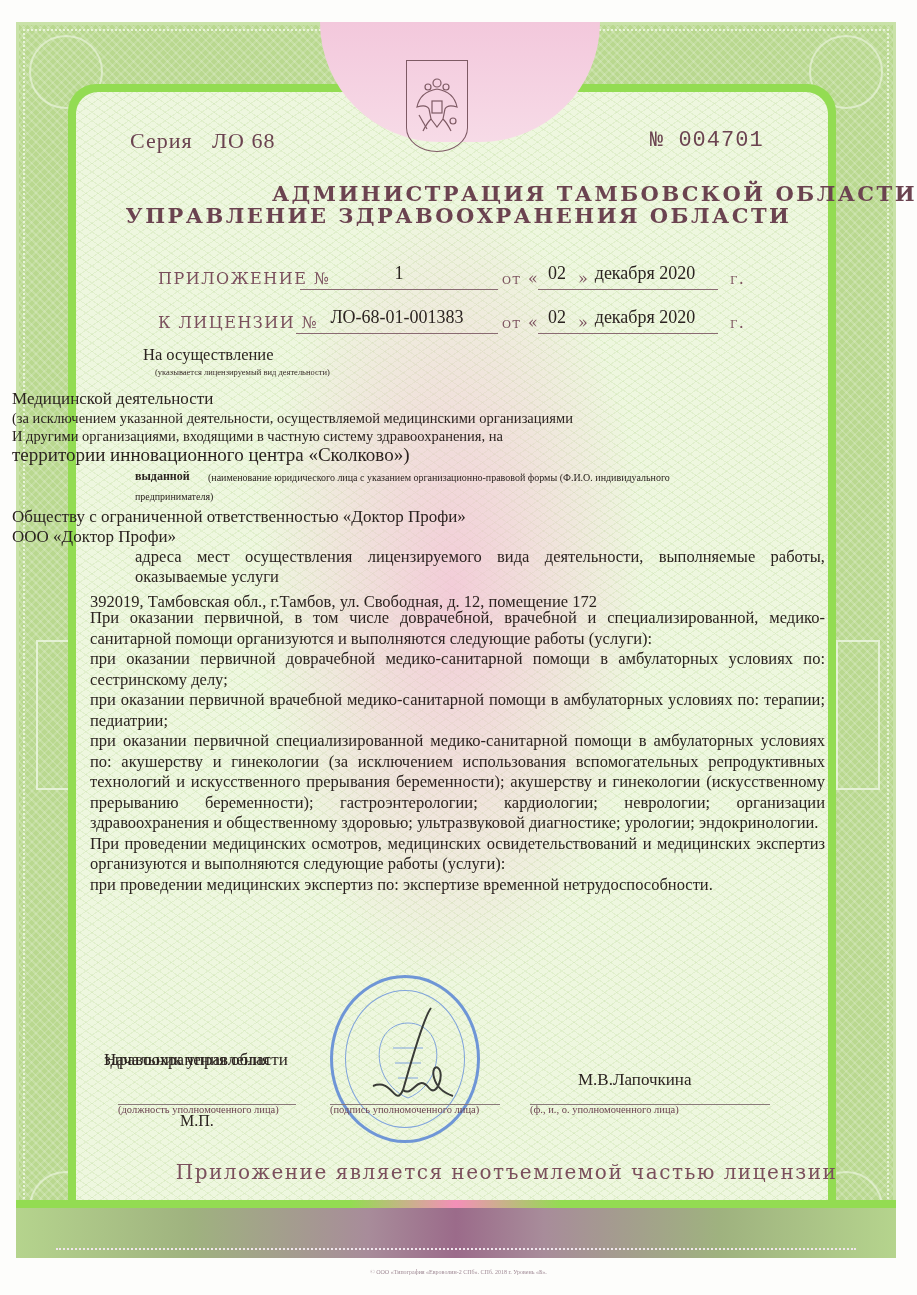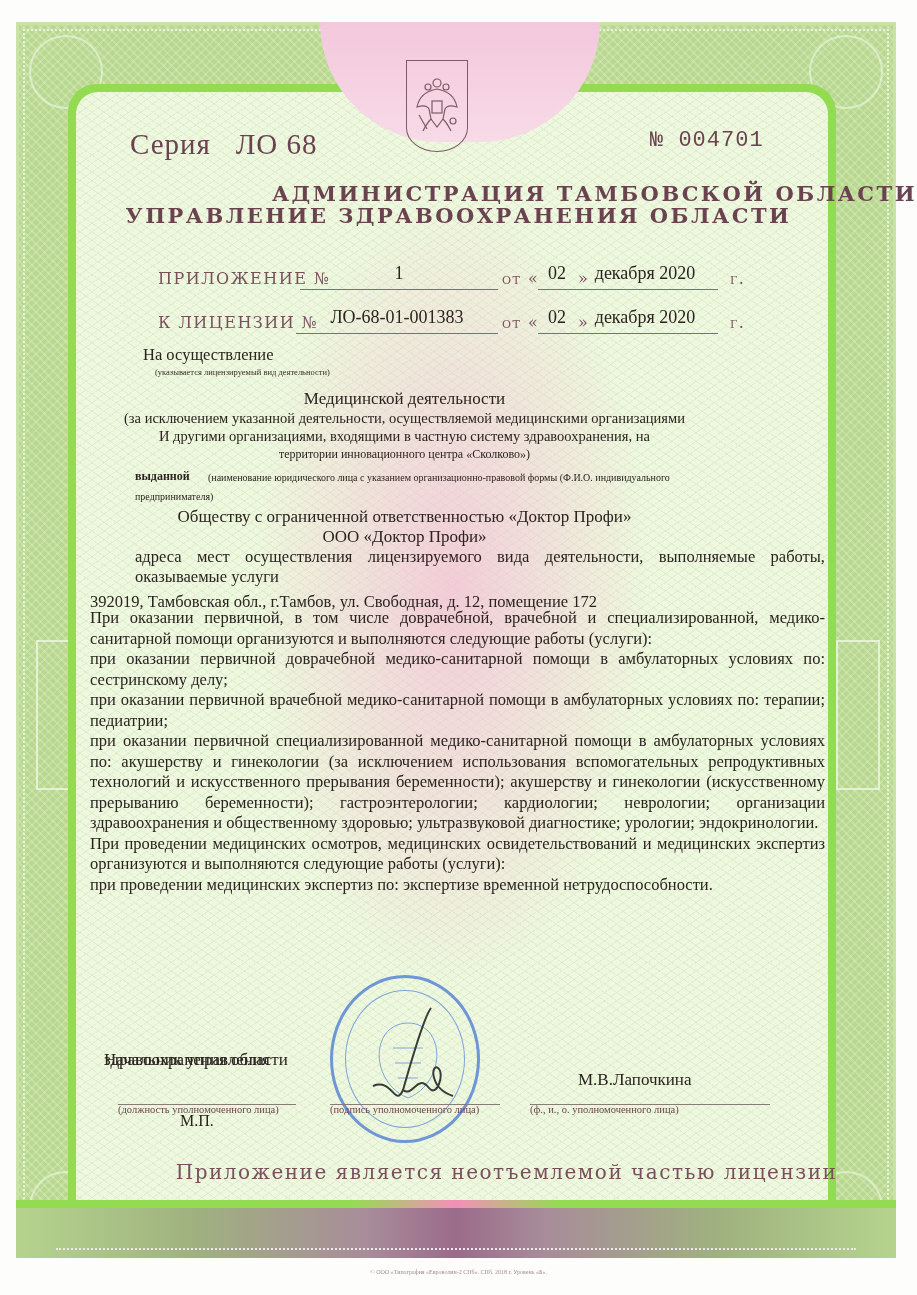--- a/index.html
+++ b/index.html
@@ -68,38 +68,38 @@
   .emblem {
     position: absolute; left: 406px; top: 60px; width: 62px; height: 92px;
     border: 1px solid #7e5a64; border-radius: 0 0 31px 31px / 0 0 24px 24px;
     box-sizing: border-box;
     display: flex; align-items: center; justify-content: center;
   }
   .emblem svg { width: 48px; height: 62px; }
 
   
   .t { position: absolute; white-space: nowrap; }
-  .series { left: 130px; top: 128px; font-size: 29px; color: #6b4350; letter-spacing: 1px; }
+  .series { left: 130px; top: 128px; font-size: 22px; color: #6b4350; letter-spacing: 1px; }
   .number { left: 650px; top: 128px; font-size: 22px; color: #6b4350; font-family: "Liberation Mono", monospace; letter-spacing: 1px; }
   .header { left: 0; width: 917px; text-align: center; font-size: 21px; font-weight: bold; color: #6b4350; letter-spacing: 2.5px; font-family: "DejaVu Serif", serif; }
   .h1 { top: 181px; text-align: right; }
   .h2 { top: 203px; }
 
   .fieldrow { position: absolute; left: 158px; height: 30px; width: 620px; }
   .lbl { position: absolute; bottom: 4px; font-size: 16px; color: #7a4f5c; letter-spacing: 1.5px; font-family: "DejaVu Serif", serif; font-variant: small-caps; }
   .field {
     position: absolute; bottom: 2px; height: 26px;
     border-bottom: 1px solid #8a6a72; text-align: center;
     font-size: 18px; color: #2b2320;
   }
   .tiny { font-size: 8.5px; color: #3a2e2a; }
   .body-text {
     position: absolute; left: 90px; width: 735px; font-size: 16.5px; line-height: 20.5px; text-align: justify;
   }
-  .centered { position: absolute; left: 4px; width: 801px; text-align: center; font-size: 16px; line-height: 19px; }
+  .centered { position: absolute; left: 12px; width: 801px; text-align: left; font-size: 16px; line-height: 19px; }
 
   .sigline { position: absolute; top: 1104px; height: 1px; background: #8a7a7a; }
   .sigcap { position: absolute; top: 1104px; font-size: 10.5px; color: #6b4350; }
 
   .stamp {
     position: absolute; left: 330px; top: 975px; width: 150px; height: 168px;
     border: 3px solid #5a86d6; border-radius: 50%; box-sizing: border-box;
     opacity: .85;
   }
   .stamp::before {
@@ -171,21 +171,21 @@
   <span class="lbl" style="left:420px">»</span>
   <span class="field" style="left:414px;width:146px">декабря 2020</span>
   <span class="lbl" style="left:572px">г.</span>
 </div>
 
 <div class="t" style="left:143px;top:345px;font-size:16.5px">На осуществление</div>
 <div class="t tiny" style="left:155px;top:367px">(указывается лицензируемый вид деятельности)</div>
 <div class="centered" style="top:389px;font-size:17px">Медицинской деятельности</div>
 <div class="centered" style="top:409px;font-size:14.5px">(за исключением указанной деятельности, осуществляемой медицинскими организациями</div>
 <div class="centered" style="top:427px;font-size:14.5px">И другими организациями, входящими в частную систему здравоохранения, на</div>
-<div class="centered" style="top:445px;font-size:12px">территории инновационного центра «Сколково»)</div>
+<div class="centered" style="top:445px;font-size:19px">территории инновационного центра «Сколково»)</div>
 
 <div class="t" style="left:135px;top:469px;font-size:12px;font-weight:bold">выданной</div>
 <div class="t" style="left:208px;top:472px;font-size:10px">(наименование юридического лица с указанием организационно-правовой формы (Ф.И.О. индивидуального</div>
 <div class="t" style="left:135px;top:491px;font-size:10px">предпринимателя)</div>
 <div class="centered" style="top:507px;font-size:17px">Обществу с ограниченной ответственностью «Доктор Профи»</div>
 <div class="centered" style="top:527px;font-size:17px">ООО «Доктор Профи»</div>
 
 <div class="body-text" style="left:135px;width:690px;top:547px;text-align-last:justify">адреса мест осуществления лицензируемого вида деятельности, выполняемые работы,</div>
 <div class="body-text" style="left:135px;top:567px">оказываемые услуги</div>
 <div class="body-text" style="top:592px">392019, Тамбовская обл., г.Тамбов, ул. Свободная, д. 12, помещение 172</div>

